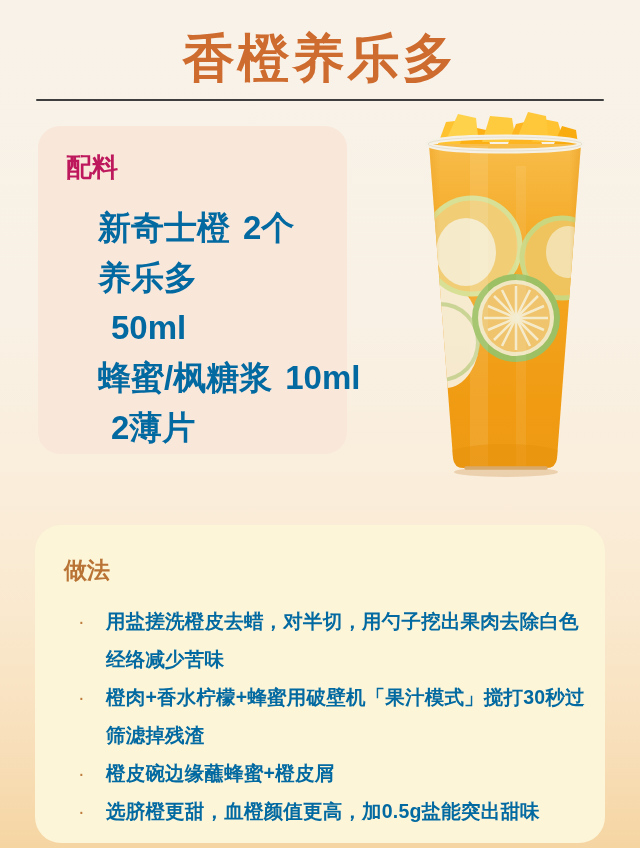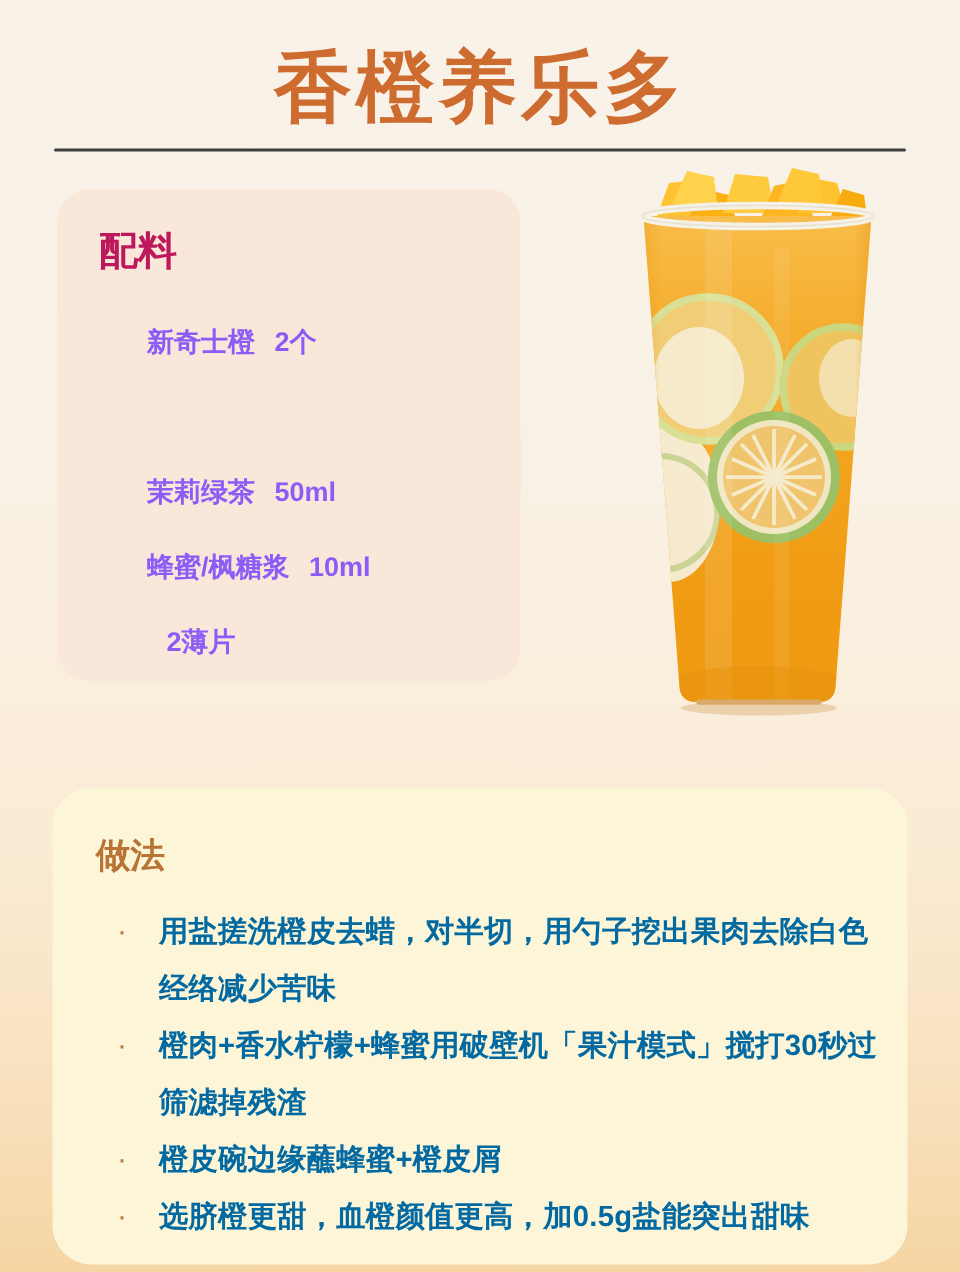--- a/index.html
+++ b/index.html
@@ -21,21 +21,21 @@
     background:#3E3E3E;border-radius:1px;
   }
   
   .ing-card{
     position:absolute;left:38px;top:126px;width:309px;height:328px;
     background:#F9E7DA;border-radius:22px;box-sizing:border-box;
     padding:24px 0 0 28px;
   }
   .ing-heading{font-size:26px;color:#be185d;font-weight:600;margin-bottom:18px;}
   .ing-row{margin-left:32px;height:50px;display:flex;align-items:center;
-    font-size:18px;color:#8b5cf6;font-weight:600;white-space:nowrap;}
+    font-size:33px;color:#0369a1;font-weight:600;white-space:nowrap;}
   .ing-amount{margin-left:13px;}
   
   .drink{position:absolute;left:420px;top:106px;width:170px;height:372px;}
   
   .steps-card{
     position:absolute;left:35px;top:525px;width:570px;height:318px;
     background:#FCF5D8;border-radius:26px;box-sizing:border-box;
     padding:30px 0 0 29px;
   }
   .steps-heading{font-size:23px;color:#B97335;font-weight:600;margin-bottom:16px;}
@@ -57,23 +57,23 @@
   <div class="page-title">香橙养乐多</div>
   <div class="divider"></div>
 
   <div class="ing-card">
     <div class="ing-heading">配料</div>
     <div class="ing-row">
       <span>新奇士橙</span>
       <span class="ing-amount">2个</span>
     </div>
     <div class="ing-row">
+      <span>养乐多</span>
     </div>
     <div class="ing-row">
-      <span>茉莉绿茶</span>
       <span class="ing-amount">50ml</span>
     </div>
     <div class="ing-row">
       <span>蜂蜜/枫糖浆</span>
       <span class="ing-amount">10ml</span>
     </div>
     <div class="ing-row">
       <span class="ing-amount">2薄片</span>
     </div>
   </div>

